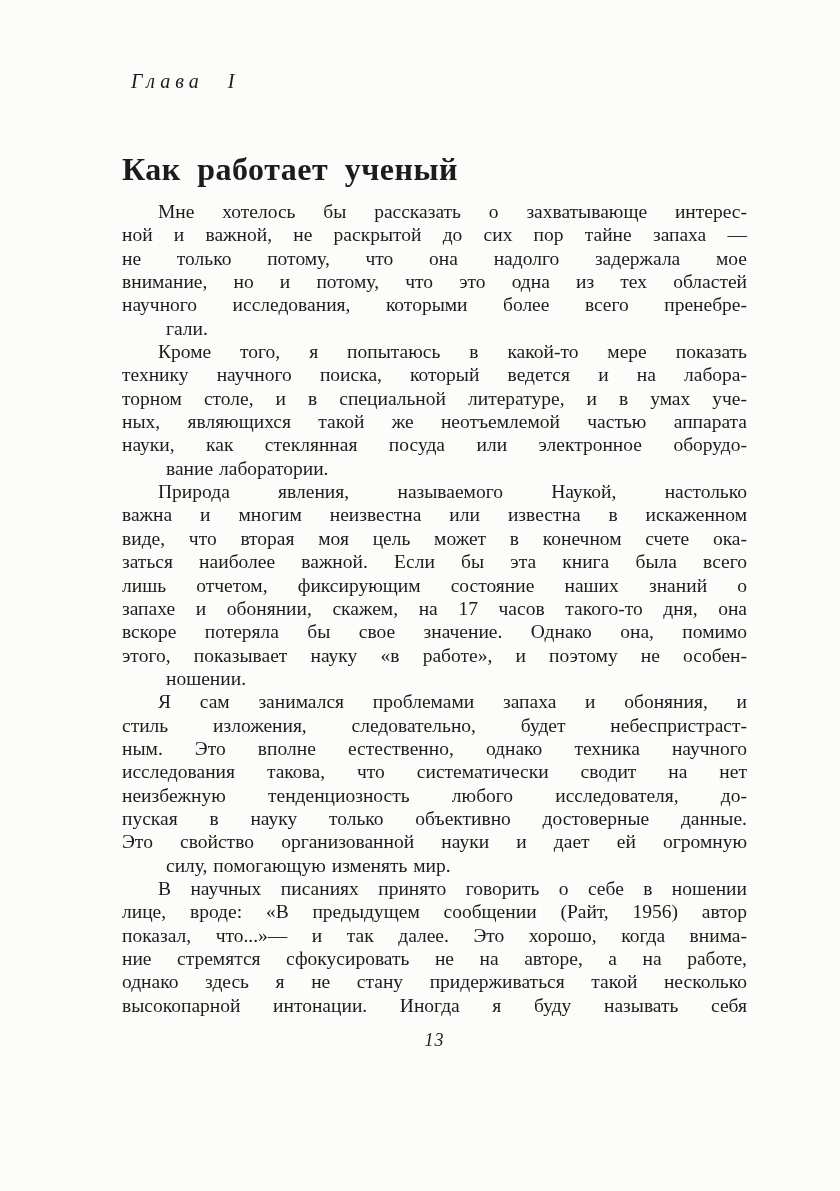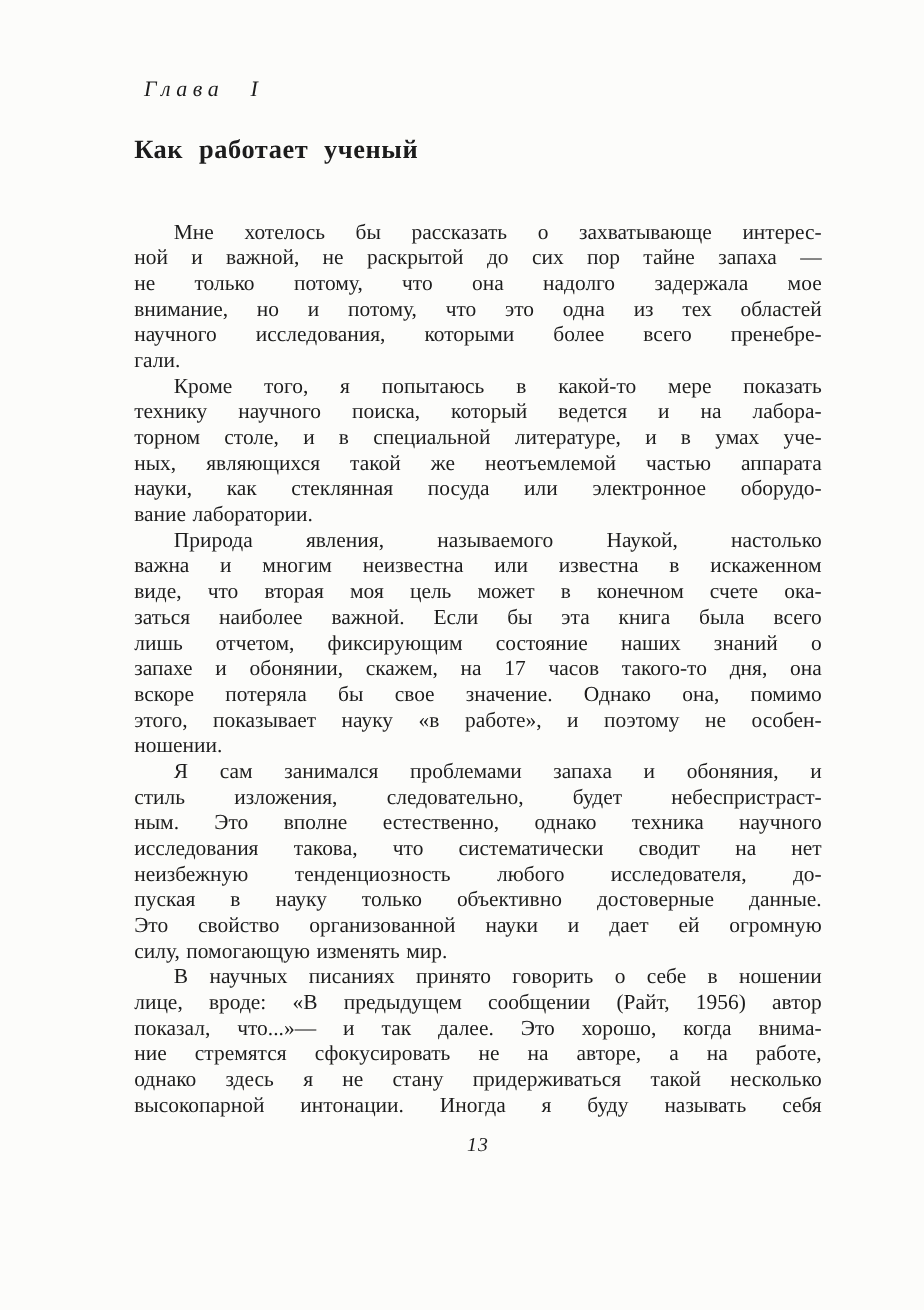--- a/index.html
+++ b/index.html
@@ -25,24 +25,24 @@
     left: 131px;
     top: 70px;
     font-style: italic;
     font-size: 20px;
     letter-spacing: 5px;
     word-spacing: 14px;
   }
   .title {
     position: absolute;
     left: 122px;
-    top: 124px;
+    top: 151px;
     margin: 0;
     font-weight: bold;
-    font-size: 24px;
+    font-size: 32px;
     letter-spacing: 0.5px;
     word-spacing: 8px;
   }
   .body-text {
     position: absolute;
     left: 122px;
     top: 200px;
     width: 625px;
   }
   .line {
@@ -52,20 +52,21 @@
     overflow: visible;
     text-align: justify;
     text-align-last: justify;
     word-spacing: 1px;
   }
   .line.first {
     text-indent: 36px;
   }
   .line.end {
     text-align-last: left;
+    margin-left: 44px;
   }
   .pagenum {
     position: absolute;
     left: 122px;
     top: 1030px;
     width: 625px;
     text-align: center;
     font-style: italic;
     font-size: 18px;
     letter-spacing: 1px;

